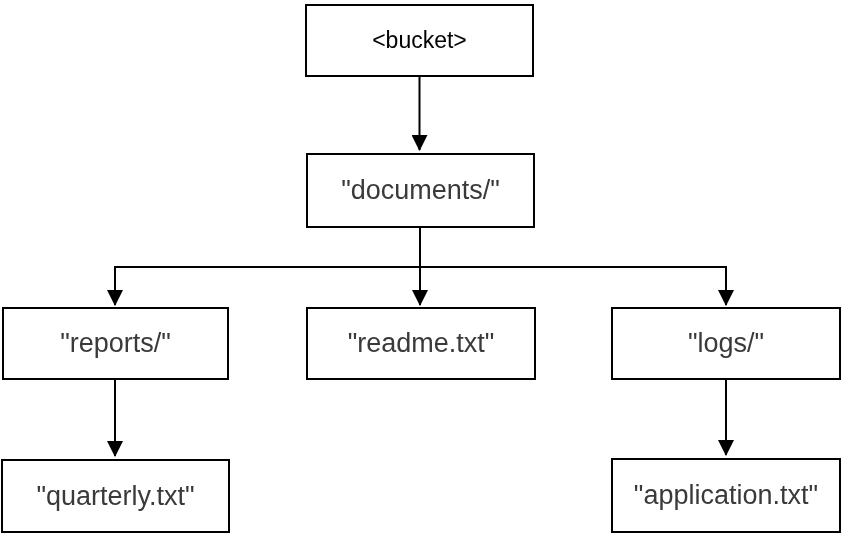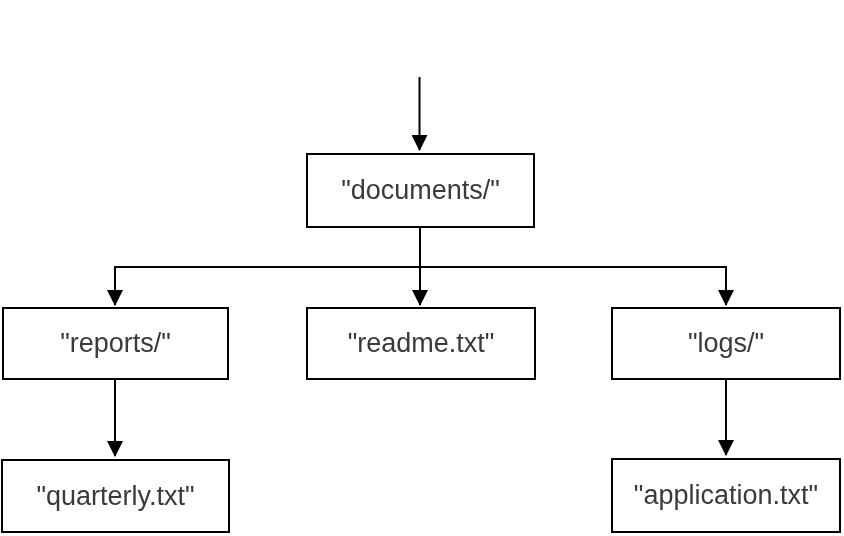--- a/index.html
+++ b/index.html
@@ -73,20 +73,23 @@
 
     <path d="M420,267 L420,305" fill="none" stroke="#000000" stroke-width="2" marker-end="url(#arrowhead)"></path>
 
     <path d="M726,266 L726,305" fill="none" stroke="#000000" stroke-width="2" marker-end="url(#arrowhead)"></path>
 
     <path d="M115,380 L115,456" fill="none" stroke="#000000" stroke-width="2" marker-end="url(#arrowhead)"></path>
 
     <path d="M726,380 L726,455" fill="none" stroke="#000000" stroke-width="2" marker-end="url(#arrowhead)"></path>
   </svg>
 
+  <div class="node node-bucket">
+    <span class="node-label">&lt;bucket&gt;</span>
+  </div>
 
   <div class="node node-documents">
     <span class="node-label">"documents/"</span>
   </div>
 
   <div class="node node-reports">
     <span class="node-label">"reports/"</span>
   </div>
 
   <div class="node node-readme">

